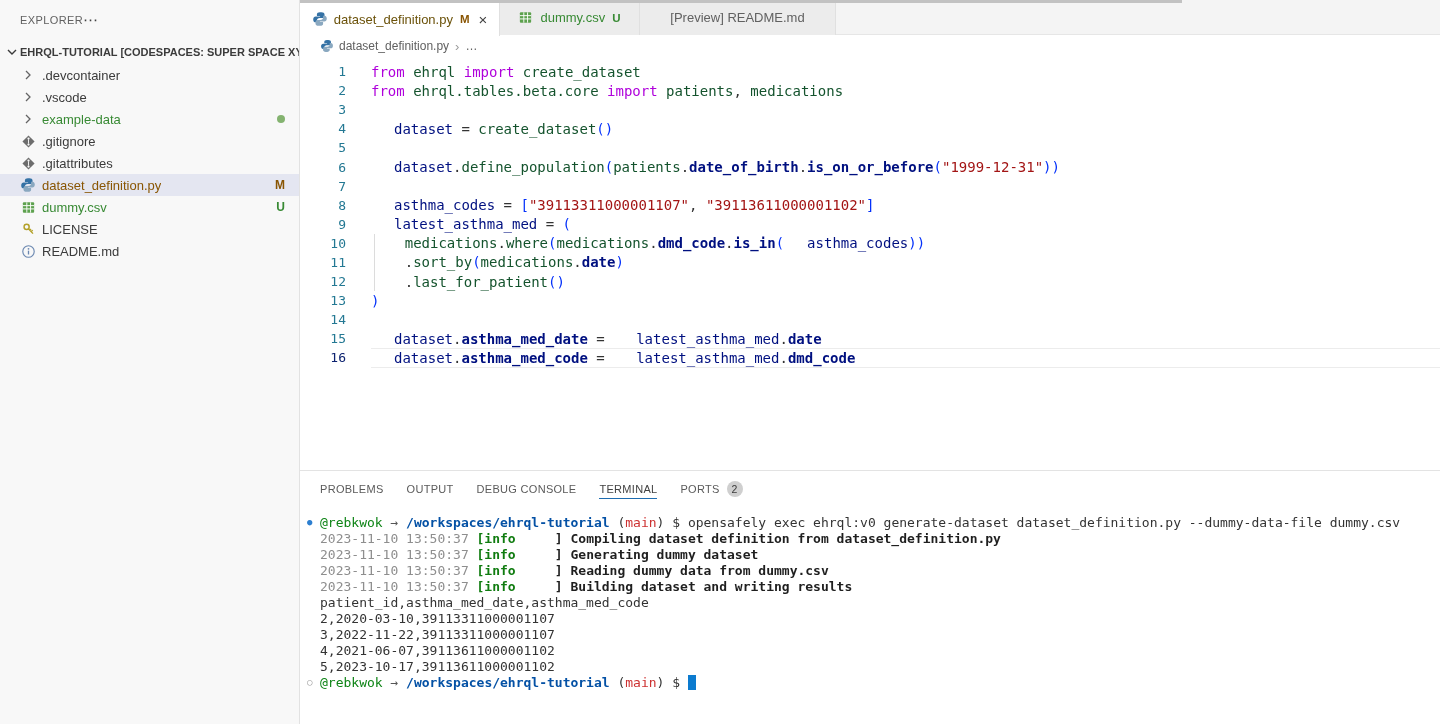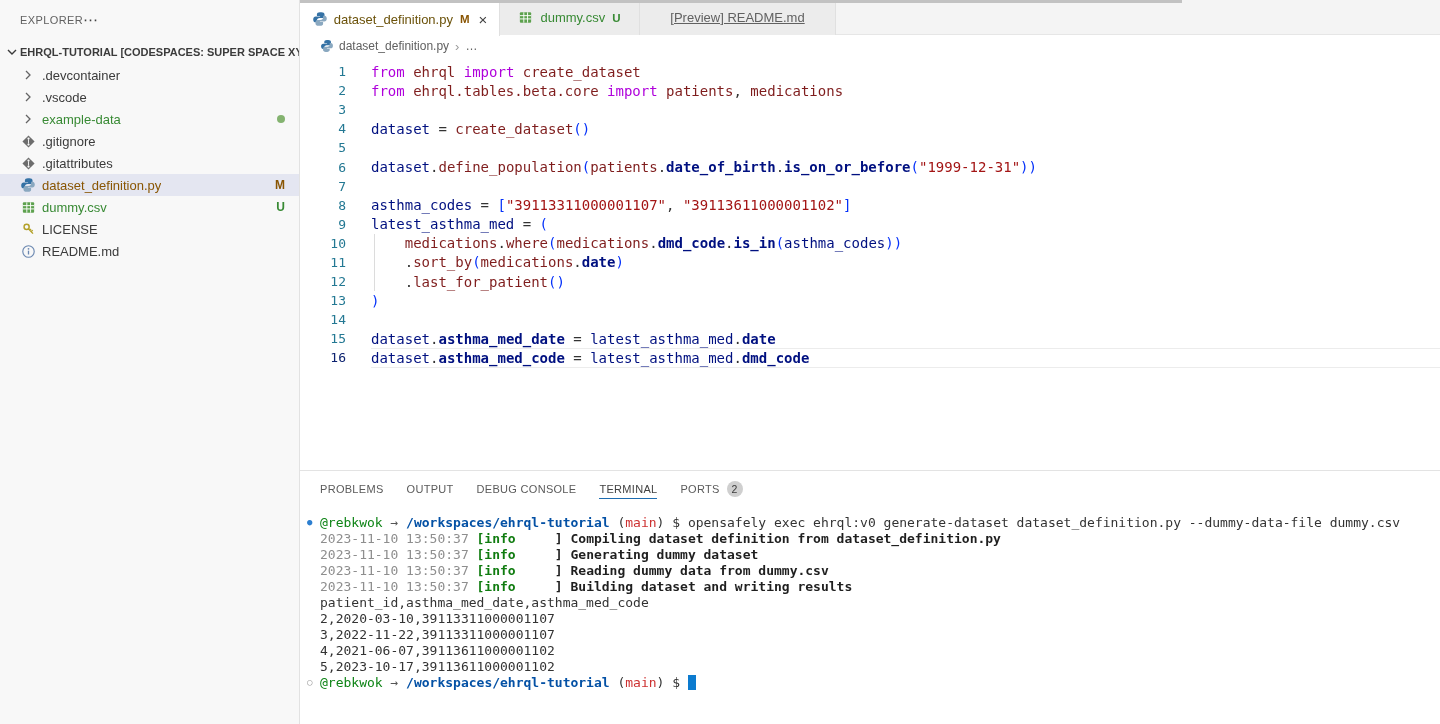--- a/index.html
+++ b/index.html
@@ -58,22 +58,22 @@
   .code { position:absolute; top:57px; left:0; right:0; height:413px; overflow:hidden;
     padding-top:5px; font-family:"DejaVu Sans Mono", monospace; font-size:14px; background:#fff; }
   .code-line { display:flex; height:19.1px; align-items:center; }
   .ln { width:46px; flex:0 0 46px; text-align:right; color:#237893; font-size:13px; }
   .ln.cur { color:#0b216f; }
   .line-body { flex:1; margin-left:25px; white-space:pre; position:relative; height:100%;
     display:flex; align-items:center; }
   .line-body.current { border-top:1px solid #ececec; border-bottom:1px solid #ececec; }
   .line-body .guide { position:absolute; left:3px; top:0; bottom:0; border-left:1px solid #dcdcdc; }
   .c-kw { color:#af00db; }
-  .c-fn { color:#7f1d1d; }
-  .c-vr { color:#001080; }
+  .c-fn { color:#14532d; }
+  .c-vr { color:#001080;margin-left:23px; }
   .c-pr { color:#001080; font-weight:700; }
   .c-st { color:#a31515; }
   .c-br { color:#0431fa; }
   .c-pl { color:#333333; }
 
   
   .panel { position:absolute; left:0; right:0; top:470px; bottom:0; background:#fff;
     border-top:1px solid #e3e3e3; }
   .panel-tabs { height:35px; display:flex; align-items:center; padding-left:20px;
     font-size:11px; color:#5a5a5a; letter-spacing:.3px; }
@@ -229,21 +229,21 @@
         <div class="tab" style="width: 140px;">
           <span class="ticon">
             <svg width="15" height="15" viewBox="0 0 16 16">
               <rect x="2" y="2.5" width="12" height="11" rx="1" fill="#5da14e"></rect>
               <path d="M2 6h12M2 9.5h12M6.2 2.5v11M10.2 2.5v11" stroke="#fff" stroke-width="1"></path>
             </svg>
           </span>
           <span class="tlabel green">dummy.csv</span>
           <span class="tbadge green">U</span>
         </div>
-        <div class="tab" style="width: 196px; text-decoration: underline;">
+        <div class="tab" style="width: 196px;">
           <span class="tlabel">[Preview] README.md</span>
         </div>
       </div>
     <div class="tab-scrollbar"></div>
 
     <div class="breadcrumb">
       <span class="bicon">
         <svg width="14" height="14" viewBox="0 0 16 16">
             <path fill="#3572a5" d="M7.9 1.2c-1.8 0-3 .8-3 2.1v1.6h3.2v.6H3.6c-1.3 0-2.4 1-2.4 2.9s1 2.9 2.3 2.9h1.4V9.6c0-1.4 1.2-2.5 2.6-2.5h3c1.1 0 2-.9 2-2.1V3.3c0-1.2-1.2-2.1-3-2.1z"></path>
             <path fill="#8aa8c0" d="M8.1 14.8c1.8 0 3-.8 3-2.1v-1.6H7.9v-.6h4.5c1.3 0 2.4-1 2.4-2.9s-1-2.9-2.3-2.9h-1.4v1.7c0 1.4-1.2 2.5-2.6 2.5h-3c-1.1 0-2 .9-2 2.1v1.7c0 1.2 1.2 2.1 3 2.1z"></path>

